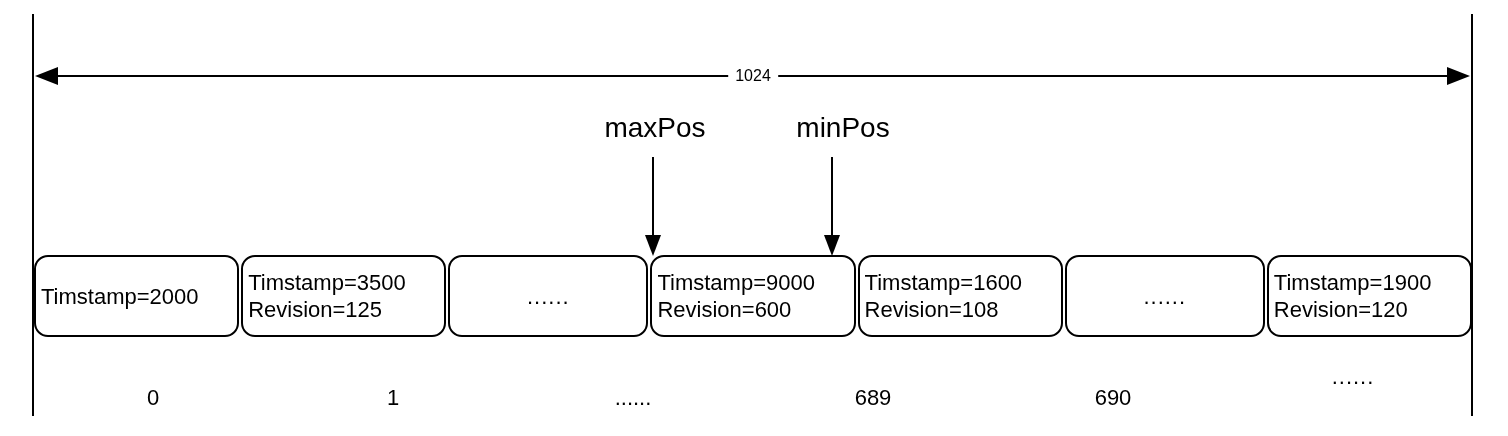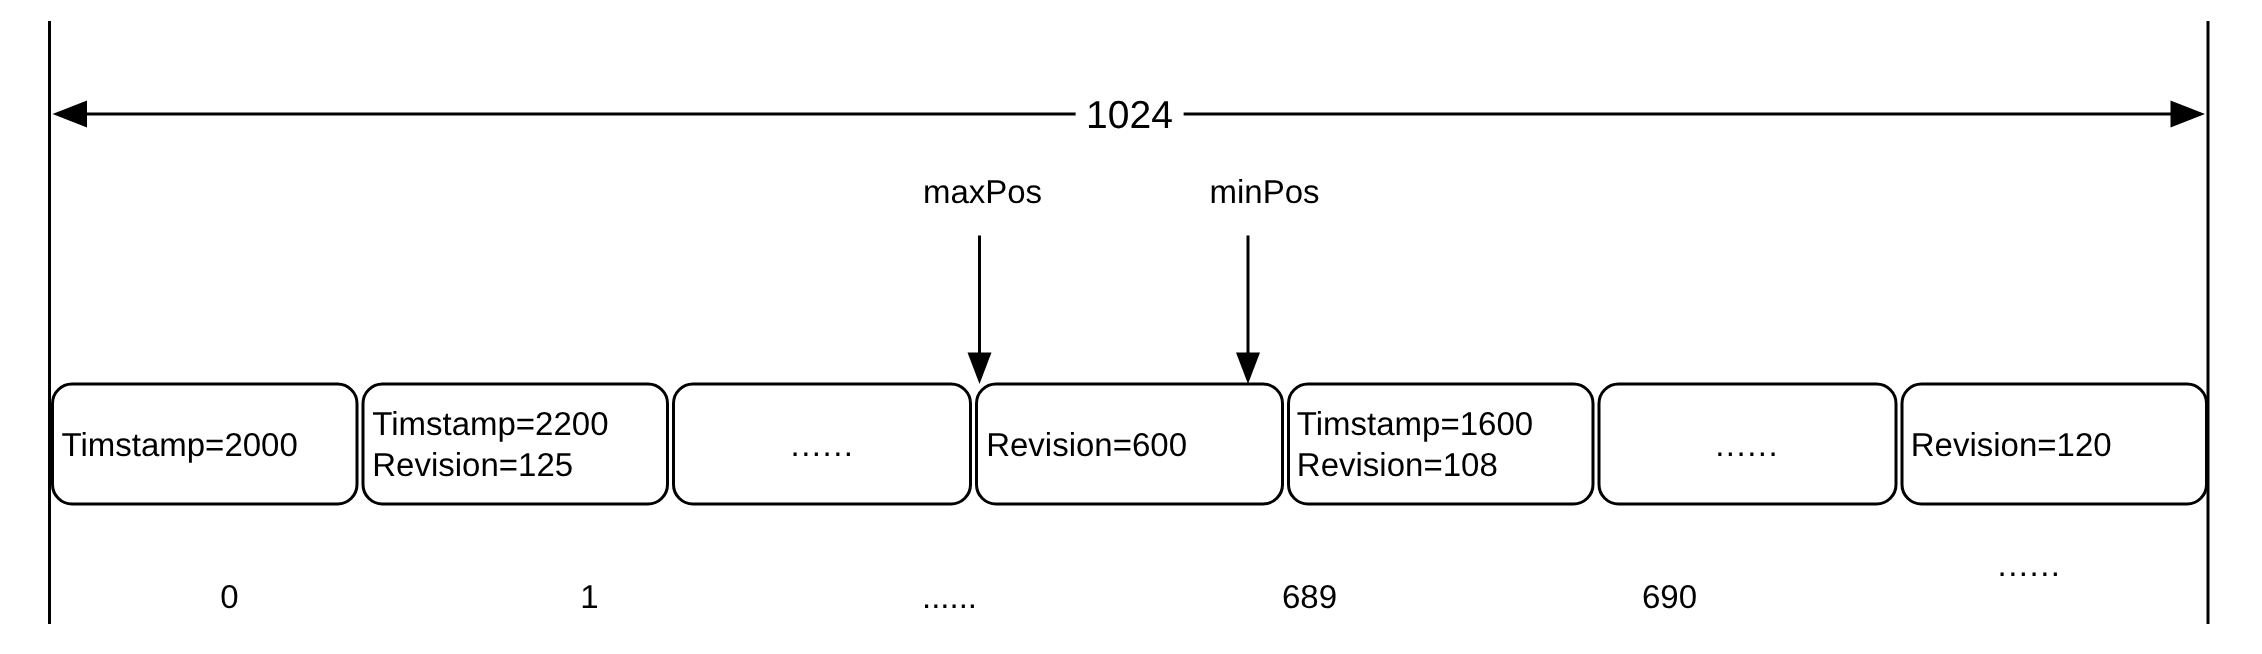--- a/index.html
+++ b/index.html
@@ -22,29 +22,29 @@
     width: 1508px;
     height: 436px;
   }
   .span-label {
     position: absolute;
     top: 63px;
     left: 753px;
     transform: translateX(-50%);
     background: #ffffff;
     padding: 0 7px;
-    font-size: 26px;
+    font-size: 16px;
     line-height: 26px;
     white-space: nowrap;
   }
   .pointer-label {
     position: absolute;
     top: 114px;
     transform: translateX(-50%);
-    font-size: 22px;
+    font-size: 28px;
     line-height: 27px;
     white-space: nowrap;
   }
   .pointer-label.max { left: 655px; }
   .pointer-label.min { left: 843px; text-align: right; }
   .slots-row {
     position: absolute;
     left: 34px;
     top: 255px;
     width: 1438px;
@@ -119,37 +119,39 @@
   <div class="span-label">1024</div>
 
   <div class="pointer-label max">maxPos</div>
   <div class="pointer-label min">minPos</div>
 
   <div class="slots-row">
     <div class="slot">
       <div class="slot-line">Timstamp=2000</div>
     </div>
     <div class="slot">
-      <div class="slot-line">Timstamp=2200</div>
+      <div class="slot-line">Timstamp=3500</div>
       <div class="slot-line">Revision=125</div>
     </div>
     <div class="slot ellipsis">
       <div class="slot-line">......</div>
     </div>
     <div class="slot">
+      <div class="slot-line">Timstamp=9000</div>
       <div class="slot-line">Revision=600</div>
     </div>
     <div class="slot">
       <div class="slot-line">Timstamp=1600</div>
       <div class="slot-line">Revision=108</div>
     </div>
     <div class="slot ellipsis">
       <div class="slot-line">......</div>
     </div>
     <div class="slot">
+      <div class="slot-line">Timstamp=1900</div>
       <div class="slot-line">Revision=120</div>
     </div>
   </div>
 
   <div class="index-row">
     <div class="index-cell">0</div>
     <div class="index-cell">1</div>
     <div class="index-cell">......</div>
     <div class="index-cell">689</div>
     <div class="index-cell">690</div>

